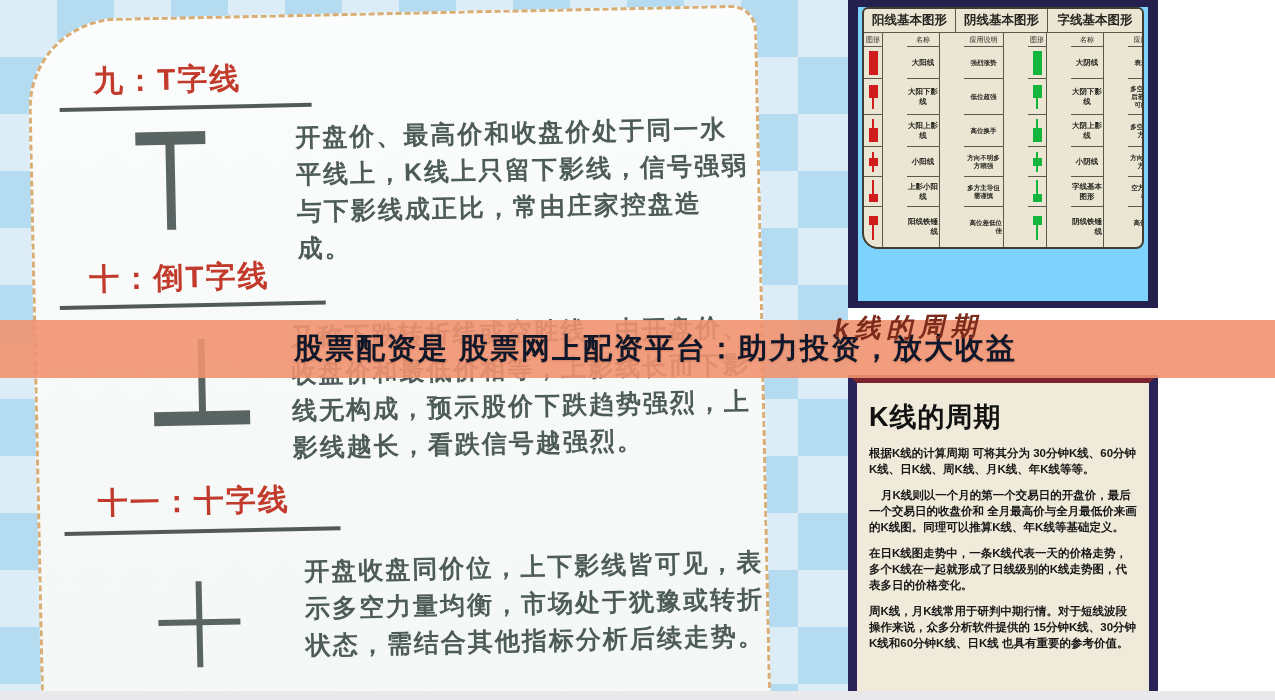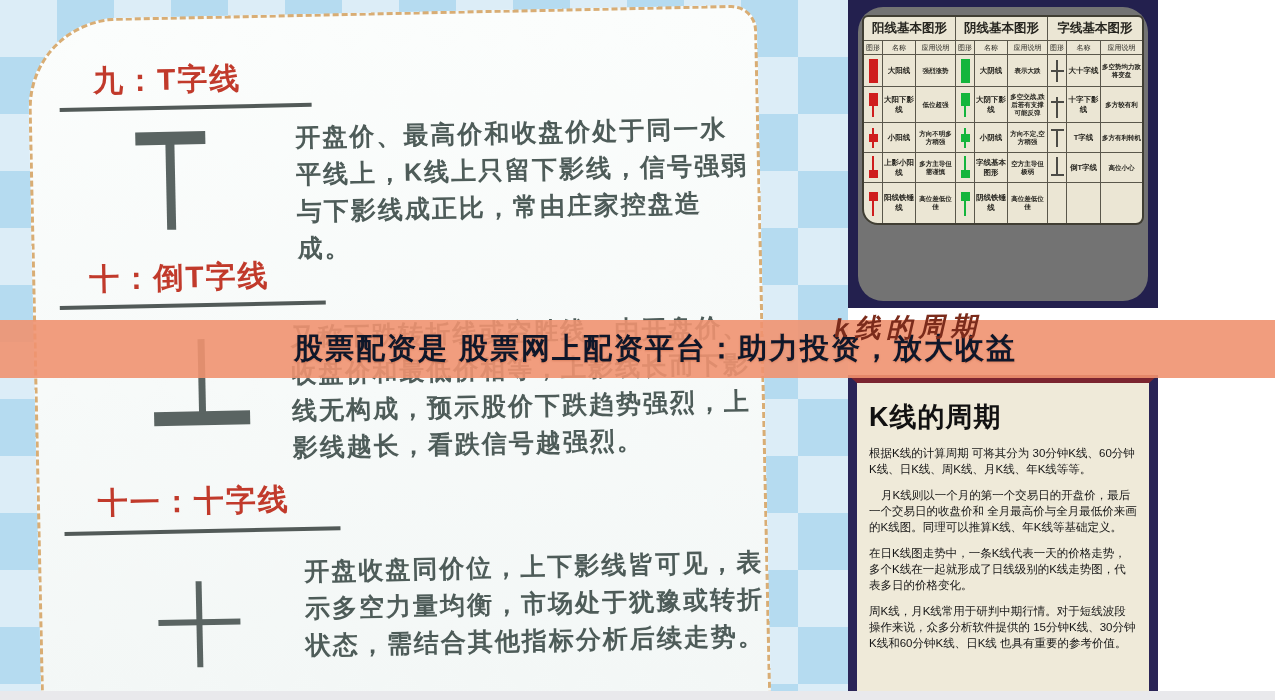--- a/index.html
+++ b/index.html
@@ -34,32 +34,32 @@
   .fig-invt{left:116px;top:320px;width:96px;height:86px;}
   .fig-invt .bar{bottom:0;left:0;right:0;height:14px;}
   .fig-invt .stem{top:0;bottom:12px;left:50%;width:7px;margin-left:-3px;}
   .fig-cross{left:116px;top:562px;width:82px;height:86px;}
   .fig-cross .bar{top:38px;left:0;right:0;height:6px;}
   .fig-cross .stem{top:0;bottom:0;left:50%;width:6px;margin-left:-3px;}
 
   
   #ktable-panel{position:absolute;left:848px;top:0;width:310px;height:308px;z-index:10;
     background:#23204e;padding:7px 10px;box-sizing:border-box;}
-  #ktable-photo{background:#737373;width:100%;height:100%;box-sizing:border-box;padding:8px 4px;border-radius:25px;}
+  #ktable-photo{background:#7dd3fc;width:100%;height:100%;box-sizing:border-box;padding:0 4px;}
   .kt{border:2px solid #403e33;border-radius:6px 6px 8px 16px;overflow:hidden;background:#ebe6d4;}
-  .krow{display:grid;grid-template-columns:19px 33px 40px 19px 33px 40px 19px 34px 41px;}
+  .krow{display:grid;grid-template-columns:19px 33px 40px 19px 33px 40px 19px 34px 41px;gap:24px;}
   .khead{display:grid;grid-template-columns:92px 92px 94px;}
   .kc{border-right:1px solid #5a574b;border-bottom:1px solid #5a574b;display:flex;align-items:center;
       justify-content:center;text-align:center;color:#26251f;padding:0 1px;box-sizing:border-box;overflow:hidden;}
   .krow .kc:last-child,.khead .kc:last-child{border-right:none;}
   .kt .krow:last-child .kc{border-bottom:none;}
   .khead .kc{height:24px;font-size:12.5px;font-weight:800;}
   .ksub .kc{height:14px;font-size:7px;}
   .r1 .kc{height:32px;} .r2 .kc{height:36px;} .r3 .kc{height:32px;} .r4 .kc{height:30px;}
-  .r5 .kc{height:30px;} .r6 .kc{height:28px;} .r7 .kc{height:40px;}
+  .r5 .kc{height:30px;} .r6 .kc{height:28px;} .r7 .kc{height:40px;text-align:right;}
   .name{font-size:7.5px;font-weight:700;}
   .desc{font-size:6.5px;font-weight:600;line-height:8px;}
   
   .g{position:relative;width:15px;height:26px;margin:0 auto;}
   .g::before,.g::after{content:"";position:absolute;background:var(--c);}
   .g::before{left:50%;width:2px;margin-left:-1px;}
   .g[data-glyph^="red"]{--c:#cf1d1d;} .g[data-glyph^="green"]{--c:#14b53c;}
   .g[data-glyph^="cross"],.g[data-glyph="t-shape"],.g[data-glyph="inverted-t"],.g[data-glyph="dash"]{--c:#4b4b46;}
   .g[data-glyph="red-big"]::after,.g[data-glyph="green-big"]::after{left:3px;right:3px;top:1px;bottom:1px;}
   .g[data-glyph="red-lower"]::after,.g[data-glyph="green-lower"]::after{left:3px;right:3px;top:1px;height:13px;}
@@ -85,21 +85,21 @@
   .g[data-glyph="inverted-t"]::before{top:2px;height:18px;}
   .g[data-glyph="inverted-t"]::after{left:1px;right:1px;top:19px;height:2px;}
   .g[data-glyph="dash"]::after{left:1px;right:1px;top:12px;height:2px;}
   .g[data-glyph="none"]::before,.g[data-glyph="none"]::after{display:none;}
 
   
   #cycle-panel{position:absolute;left:848px;top:375px;width:310px;height:330px;z-index:10;box-sizing:border-box;
     background:#efead9;border-top:8px solid #7b2530;border-left:9px solid #2a2456;border-right:9px solid #2a2456;
     padding:12px 12px;}
   #cycle-title{margin:4px 0 10px 0;font-size:27px;font-weight:900;color:#111;letter-spacing:1px;}
-  .cpara{margin:4px 0 10px 0;font-size:11.5px;line-height:16px;color:#161616;font-weight:400;}
+  .cpara{margin:4px 0 10px 0;font-size:11.5px;line-height:16px;color:#161616;font-weight:700;}
   .ind{text-indent:12px;}
 
   
   #handnote{position:absolute;left:834px;top:310px;z-index:60;font-size:26px;font-style:italic;
     font-weight:700;color:#7b2b1b;letter-spacing:6px;transform:rotate(-1deg);}
   #banner{position:absolute;left:0;top:320px;width:1275px;height:58px;z-index:50;
     background:rgba(240,146,112,0.9);display:flex;align-items:center;justify-content:center;}
   #banner span{color:#0f172a;font-size:29px;font-weight:800;letter-spacing:2px;transform:translateX(18px);
     text-shadow:0 1px 2px rgba(180,80,40,0.35);}
   #bottom-strip{position:absolute;left:0;top:691px;width:1275px;height:9px;background:#e9e9ec;z-index:40;}
@@ -185,20 +185,37 @@
               <div class="g" data-glyph="green-lower"></div>
             </div>
           <div class="kc name">大阴下影线</div>
           <div class="kc desc">多空交战,跌后若有支撑可能反弹</div>
           <div class="kc">
               <div class="g" data-glyph="cross-lower"></div>
             </div>
           <div class="kc name">十字下影线</div>
           <div class="kc desc">多方较有利</div>
         </div>
+        <div class="krow r3">
+          <div class="kc">
+              <div class="g" data-glyph="red-upper"></div>
+            </div>
+          <div class="kc name">大阳上影线</div>
+          <div class="kc desc">高位换手</div>
+          <div class="kc">
+              <div class="g" data-glyph="green-upper"></div>
+            </div>
+          <div class="kc name">大阴上影线</div>
+          <div class="kc desc">多空交战,空方较强</div>
+          <div class="kc">
+              <div class="g" data-glyph="cross-upper"></div>
+            </div>
+          <div class="kc name">十字上影线</div>
+          <div class="kc desc">空方较有利</div>
+        </div>
         <div class="krow r4">
           <div class="kc">
               <div class="g" data-glyph="red-small"></div>
             </div>
           <div class="kc name">小阳线</div>
           <div class="kc desc">方向不明多方稍强</div>
           <div class="kc">
               <div class="g" data-glyph="green-small"></div>
             </div>
           <div class="kc name">小阴线</div>

